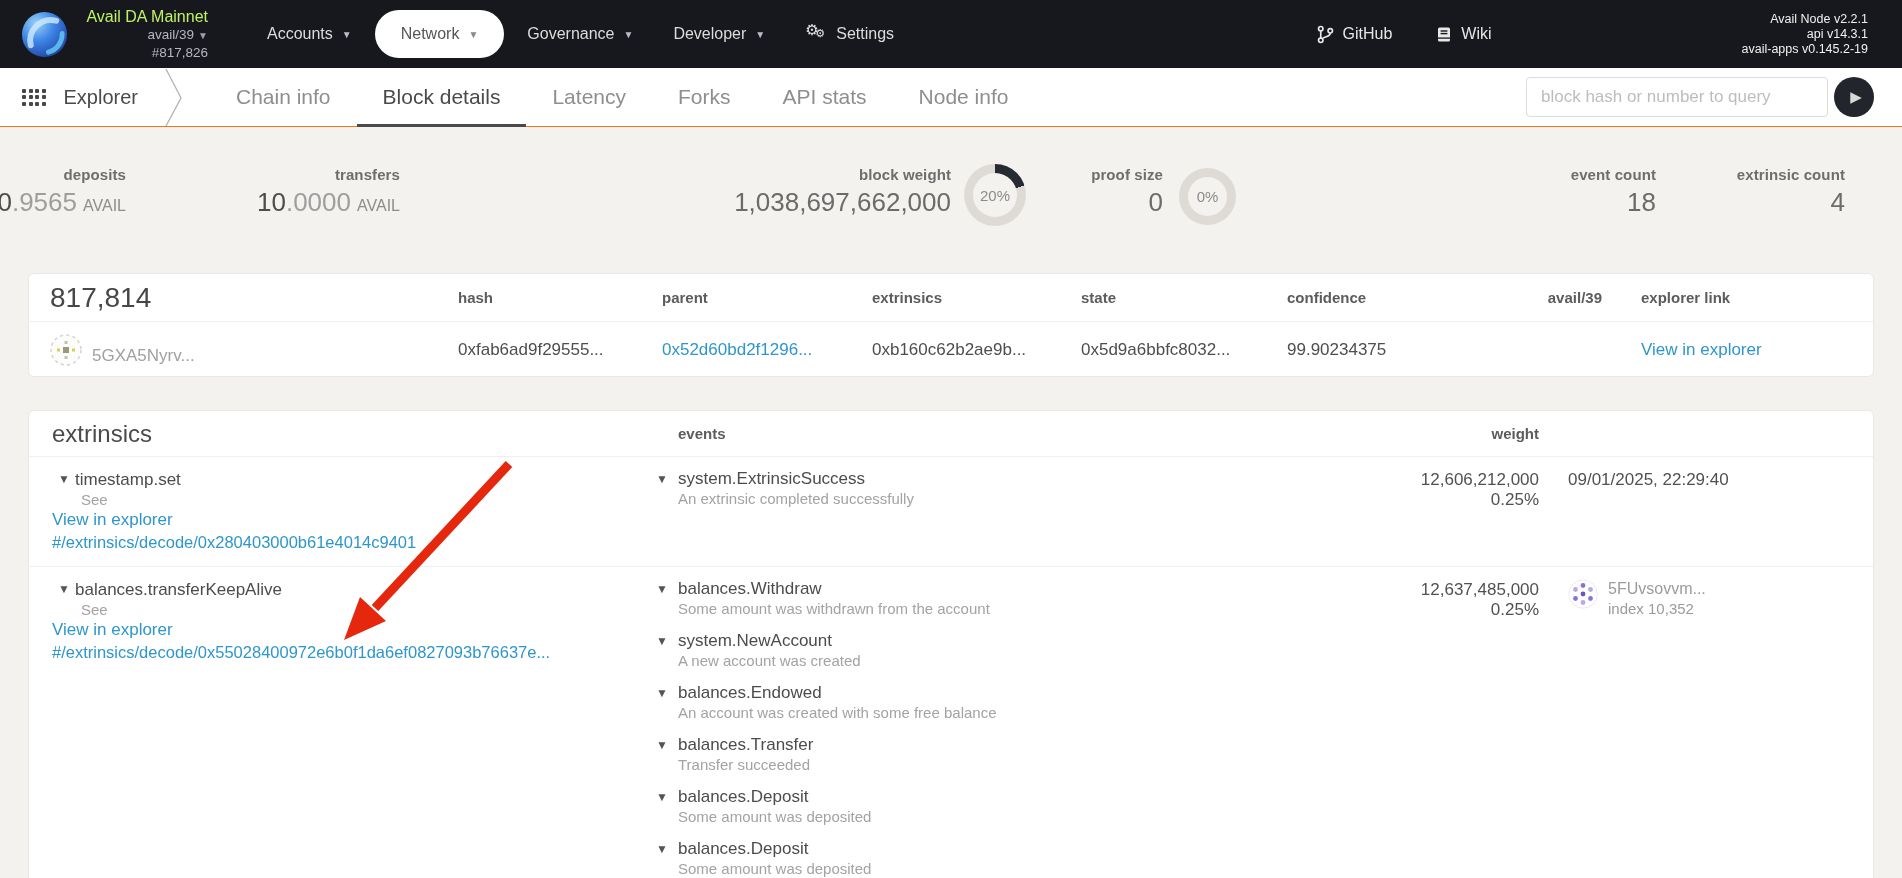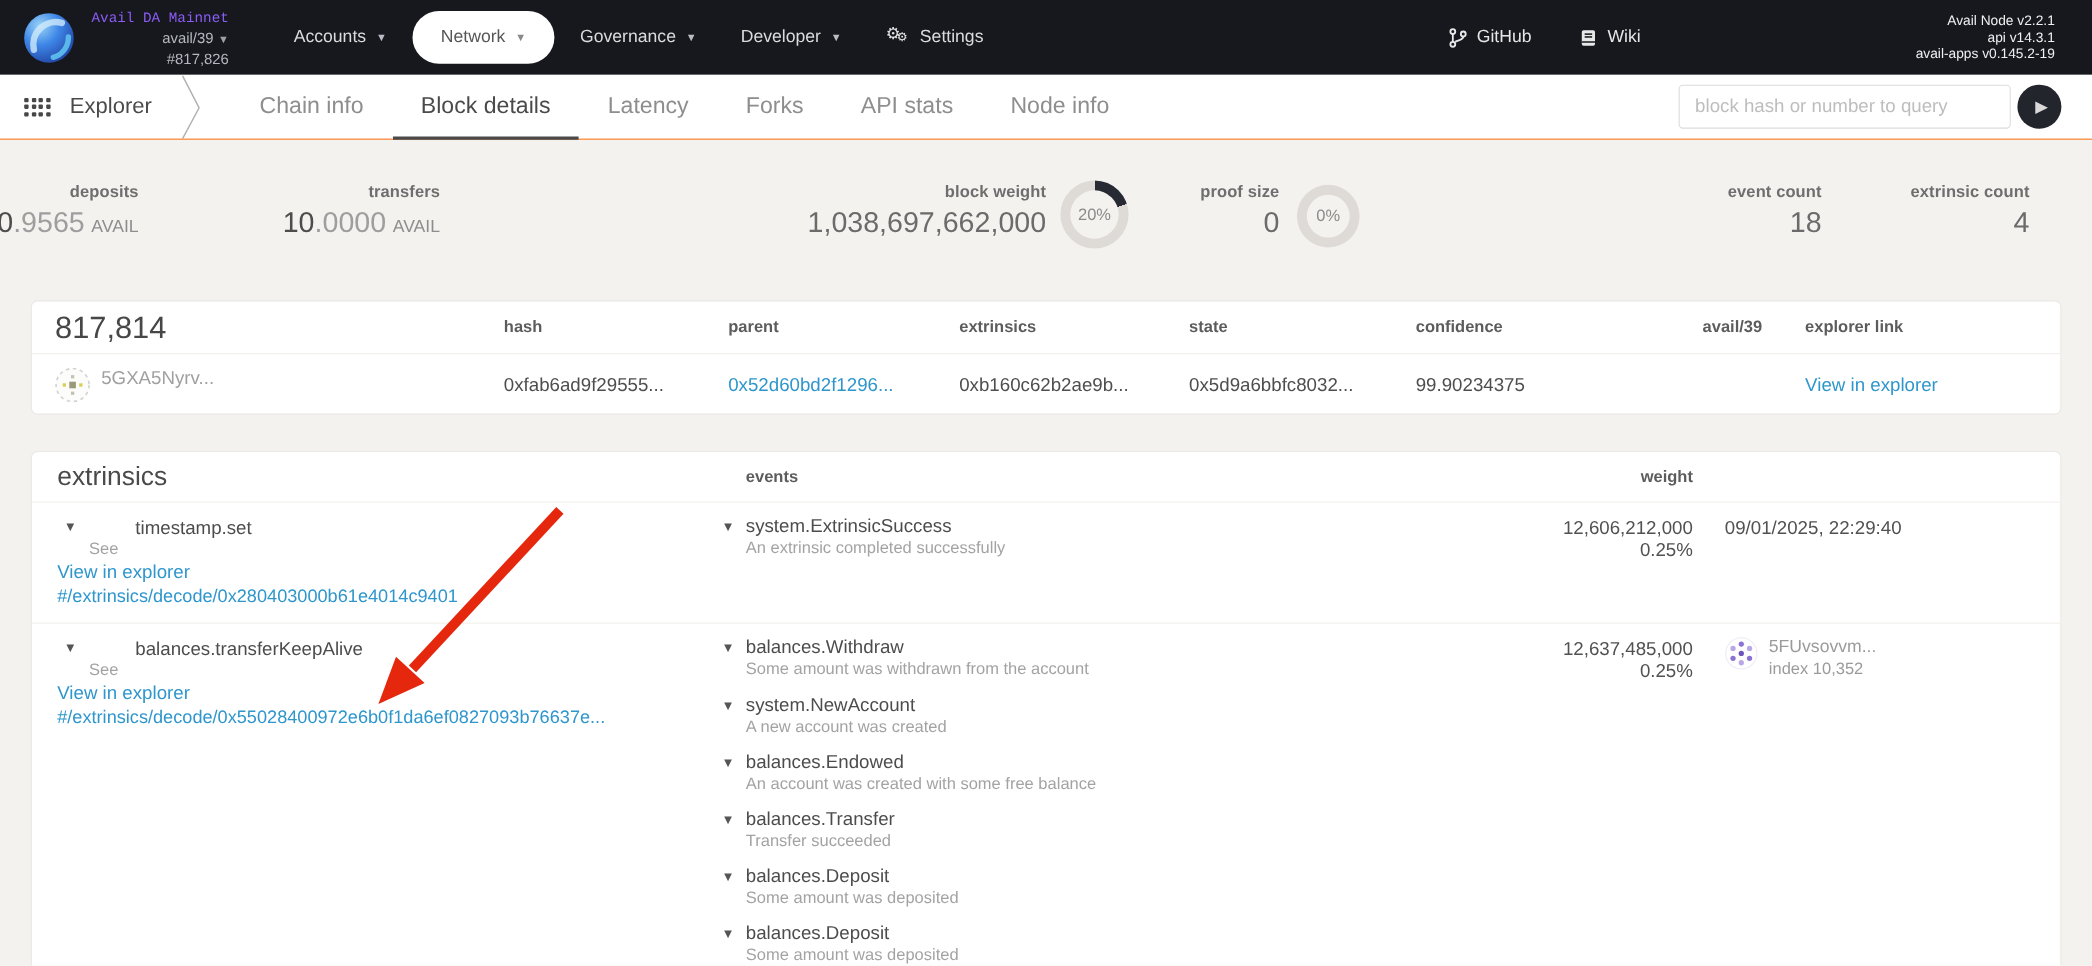--- a/index.html
+++ b/index.html
@@ -12,21 +12,21 @@
   }
   *{margin:0;padding:0;box-sizing:border-box;}
   html,body{width:1902px;height:878px;}
   body{font-family:"Liberation Sans",sans-serif;overflow:hidden;background:var(--page-bg);}
   .screen{position:relative;width:1902px;height:878px;overflow:hidden;background:var(--page-bg);}
 
   
   .topbar{height:68px;background:var(--topbar-bg);display:flex;align-items:center;padding:0 34px 0 20px;color:#dcdcdd;}
   .logo{width:49px;height:49px;flex:0 0 auto;cursor:pointer;}
   .chain-block{margin-left:13px;text-align:right;min-width:126px;line-height:1;}
-  .chain-name{font-size:13px;color:#8b5cf6;line-height:19px;white-space:nowrap;font-family:Liberation Mono, monospace;}
+  .chain-name{font-size:16px;color:#bef264;line-height:19px;white-space:nowrap;}
   .chain-sub{font-size:13.5px;color:#b4b7bf;line-height:17px;cursor:pointer;}
   .chain-sub .dd{font-size:10px;color:#9ca0ab;margin-left:4px;}
   .chain-num{font-size:13.5px;color:#b4b7bf;line-height:17px;}
   .menu{display:flex;align-items:flex-start;margin-left:42px;gap:6px;}
   .menu-item{display:flex;align-items:center;gap:9px;font-size:16px;color:#dcdcdd;padding:0 17px;height:48px;cursor:pointer;white-space:nowrap;}
   .menu-item .dd{font-size:10px;color:#b9bcc4;}
   .menu-item.active{background:#fff;color:#565656;border-radius:24px;padding:0 26px;}
   .menu-item.active .dd{color:#8a8a8a;}
   .gear-wrap{position:relative;width:22px;height:20px;font-size:15px;color:#e4e4e5;}
   .gear-wrap .g1{position:absolute;left:0;top:-3px;font-size:15px;}
@@ -61,21 +61,21 @@
   .donut{position:absolute;border-radius:50%;}
   .donut .hole{position:absolute;inset:9px;border-radius:50%;background:var(--page-bg);display:flex;align-items:center;justify-content:center;font-size:15px;color:#8b8b8b;}
 
   
   .card{background:#fff;border:1px solid #eae8e4;border-radius:6px;margin:0 28px;overflow:hidden;}
 
   
   .block-card{height:104px;}
   .bt-head{display:flex;align-items:center;height:48px;padding:0 21px;border-bottom:1px solid #f1efec;}
   .bt-row{display:flex;align-items:center;height:55px;padding:0 21px;}
-  .c-author{width:408px;display:flex;align-items:flex-start;gap:10px;}
+  .c-author{width:408px;display:flex;align-items:flex-end;gap:10px;}
   .c-hash{width:204px;}
   .c-parent{width:210px;}
   .c-extr{width:209px;}
   .c-state{width:206px;}
   .c-conf{width:190px;}
   .c-avail{width:125px;text-align:right;}
   .c-explink{flex:1;margin-left:39px;}
   .blocknum{font-size:28px;color:#474747;}
   .colhead{font-size:15px;font-weight:bold;color:#5c5c5c;}
   .cell{font-size:17px;color:#4e4e4e;white-space:nowrap;}
@@ -90,21 +90,21 @@
   .eh-weight{width:190px;text-align:right;}
   .ext-row{display:flex;align-items:flex-start;padding:12px 28px 11px 23px;}
   .ext-row + .ext-row{border-top:1px solid #f1efec;}
   .ext-left{width:604px;}
   .ext-events{width:693px;}
   .ext-weight{width:190px;text-align:right;}
   .ext-meta{margin-left:29px;flex:1;}
   .mline{display:flex;align-items:flex-start;gap:10px;line-height:21px;}
   .caret{font-size:12px;color:#555;width:13px;flex:0 0 13px;cursor:pointer;line-height:21px;padding-left:6px;}
   .caret2{font-size:12px;color:#555;width:13px;flex:0 0 13px;cursor:pointer;line-height:21px;}
-  .method{font-size:17px;color:#4c4c4c;line-height:21px;margin-left:48px;}
+  .method{font-size:17px;color:#4c4c4c;line-height:21px;}
   .see{font-size:15px;color:#a3a3a3;line-height:19px;margin-left:29px;}
   .viewlink{display:block;font-size:17px;line-height:21px;}
   .decodelink{display:block;font-size:16.5px;line-height:25px;white-space:nowrap;}
   .evt{display:flex;gap:9px;margin-bottom:13px;}
   .evt-name{font-size:17px;color:#4c4c4c;line-height:20px;}
   .evt-desc{font-size:15px;color:#a3a3a3;line-height:19px;}
   .w-main{font-size:17px;color:#515151;line-height:21px;}
   .w-pct{font-size:17px;color:#515151;line-height:20px;}
   .timestamp{font-size:17px;color:#515151;line-height:21px;white-space:nowrap;}
   .signer{display:flex;align-items:flex-start;gap:10px;}

